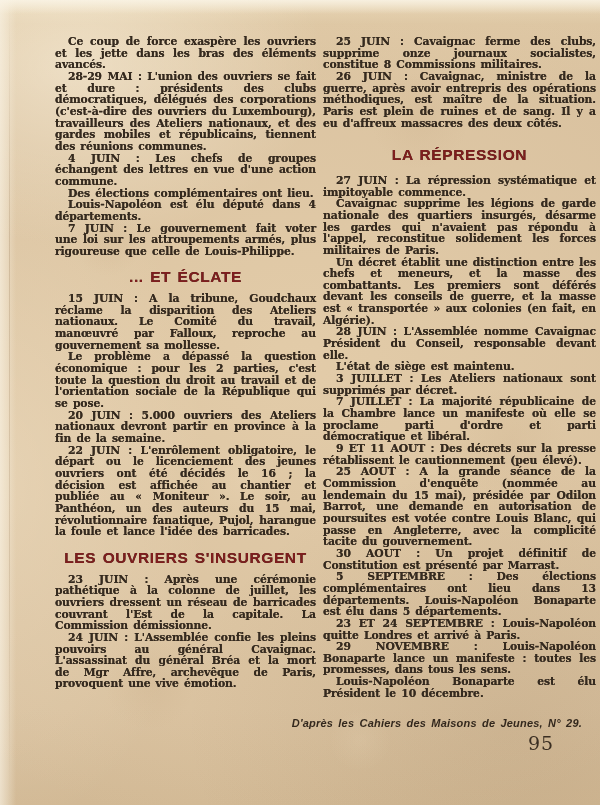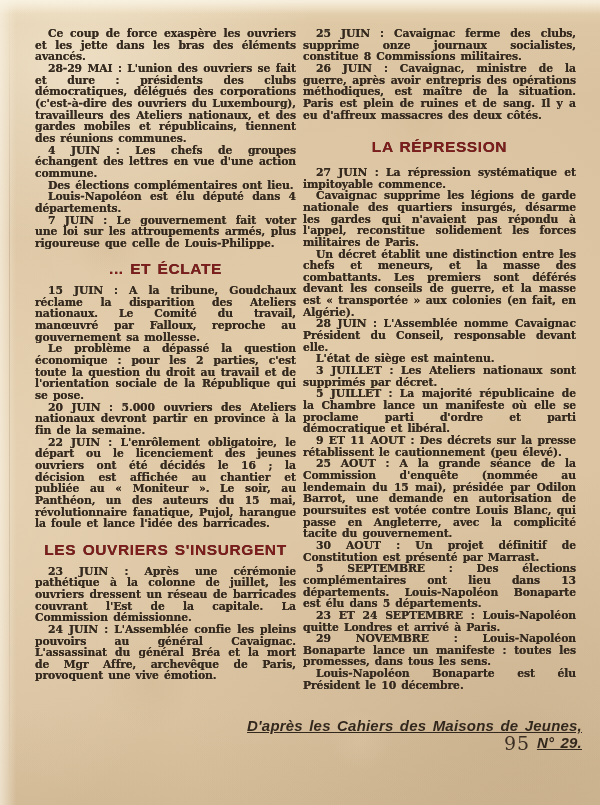--- a/index.html
+++ b/index.html
@@ -40,30 +40,31 @@
     position: absolute; left: 0; top: 0; width: 16px; height: 100%;
     background: linear-gradient(90deg, rgba(250,244,230,0.65), rgba(250,244,230,0));
   }
   .crease {
     position: absolute; left: 9px; top: 0; width: 1px; height: 100%;
     background: linear-gradient(180deg, rgba(140,110,75,0), rgba(140,110,75,0.25) 30%, rgba(140,110,75,0.2) 70%, rgba(140,110,75,0));
   }
 
   .col {
     position: absolute;
-    top: 28px;
+    top: 36px;
     color: #352a1f;
     font-size: 10.8px;
     line-height: 11.65px;
     font-weight: 700;
     text-align: justify;
     letter-spacing: -0.1px;
     word-spacing: 1.5px;
     text-shadow: 0 0 0.45px rgba(53,42,31,0.85);
     hyphens: auto;
+    margin-left: 20px;
     -webkit-hyphens: auto;
   }
   .col-left  { left: 35px;  width: 261px; }
   .col-right { left: 303px; width: 273px; }
 
   .para {
     margin: 0;
     text-indent: 13px;
   }
   .heading {
@@ -81,29 +82,28 @@
 
   .source-note {
     position: absolute;
     left: 230px;
     top: 717px;
     width: 352px;
     text-align: right;
     font-family: "Liberation Sans", sans-serif;
     font-style: italic;
     font-weight: 700;
-    font-size: 15px;
+    font-size: 11px;
     letter-spacing: 0.2px;
     word-spacing: 2px;
     color: #33281d;
-    text-decoration: underline;
   }
   .page-number {
     position: absolute;
-    left: 504px;
+    left: 528px;
     top: 732px;
     font-family: "DejaVu Serif", serif;
     font-size: 19px;
     color: #3a2e22;
     letter-spacing: 1px;
   }
 </style>
 </head>
 <body>
 
@@ -132,21 +132,21 @@
 <div class="col col-right">
   <p class="para">25 JUIN : Cavaignac ferme des clubs, supprime onze journaux socialistes, constitue 8 Commissions militaires.</p>
   <p class="para">26 JUIN : Cavaignac, ministre de la guerre, après avoir entrepris des opérations méthodiques, est maître de la situation. Paris est plein de ruines et de sang. Il y a eu d'affreux massacres des deux côtés.</p>
   <h2 class="heading heading-repression">LA RÉPRESSION</h2>
   <p class="para">27 JUIN : La répression systématique et impitoyable commence.</p>
   <p class="para">Cavaignac supprime les légions de garde nationale des quartiers insurgés, désarme les gardes qui n'avaient pas répondu à l'appel, reconstitue solidement les forces militaires de Paris.</p>
   <p class="para">Un décret établit une distinction entre les chefs et meneurs, et la masse des combattants. Les premiers sont déférés devant les conseils de guerre, et la masse est « transportée » aux colonies (en fait, en Algérie).</p>
   <p class="para">28 JUIN : L'Assemblée nomme Cavaignac Président du Conseil, responsable devant elle.</p>
   <p class="para">L'état de siège est maintenu.</p>
   <p class="para">3 JUILLET : Les Ateliers nationaux sont supprimés par décret.</p>
-  <p class="para">5 JUILLET : La majorité républicaine de la Chambre lance un manifeste où elle se proclame parti d'ordre et parti démocratique et libéral.</p>
+  <p class="para">7 JUILLET : La majorité républicaine de la Chambre lance un manifeste où elle se proclame parti d'ordre et parti démocratique et libéral.</p>
   <p class="para">9 ET 11 AOUT : Des décrets sur la presse rétablissent le cautionnement (peu élevé).</p>
   <p class="para">25 AOUT : A la grande séance de la Commission d'enquête (nommée au lendemain du 15 mai), présidée par Odilon Barrot, une demande en autorisation de poursuites est votée contre Louis Blanc, qui passe en Angleterre, avec la complicité tacite du gouvernement.</p>
   <p class="para">30 AOUT : Un projet définitif de Constitution est présenté par Marrast.</p>
   <p class="para">5 SEPTEMBRE : Des élections complémentaires ont lieu dans 13 départements. Louis-Napoléon Bonaparte est élu dans 5 départements.</p>
   <p class="para">23 ET 24 SEPTEMBRE : Louis-Napoléon quitte Londres et arrivé à Paris.</p>
   <p class="para">29 NOVEMBRE : Louis-Napoléon Bonaparte lance un manifeste : toutes les promesses, dans tous les sens.</p>
   <p class="para">Louis-Napoléon Bonaparte est élu Président le 10 décembre.</p>
 </div>
 
 <div class="source-note">D'après les Cahiers des Maisons de Jeunes, N° 29.</div>

